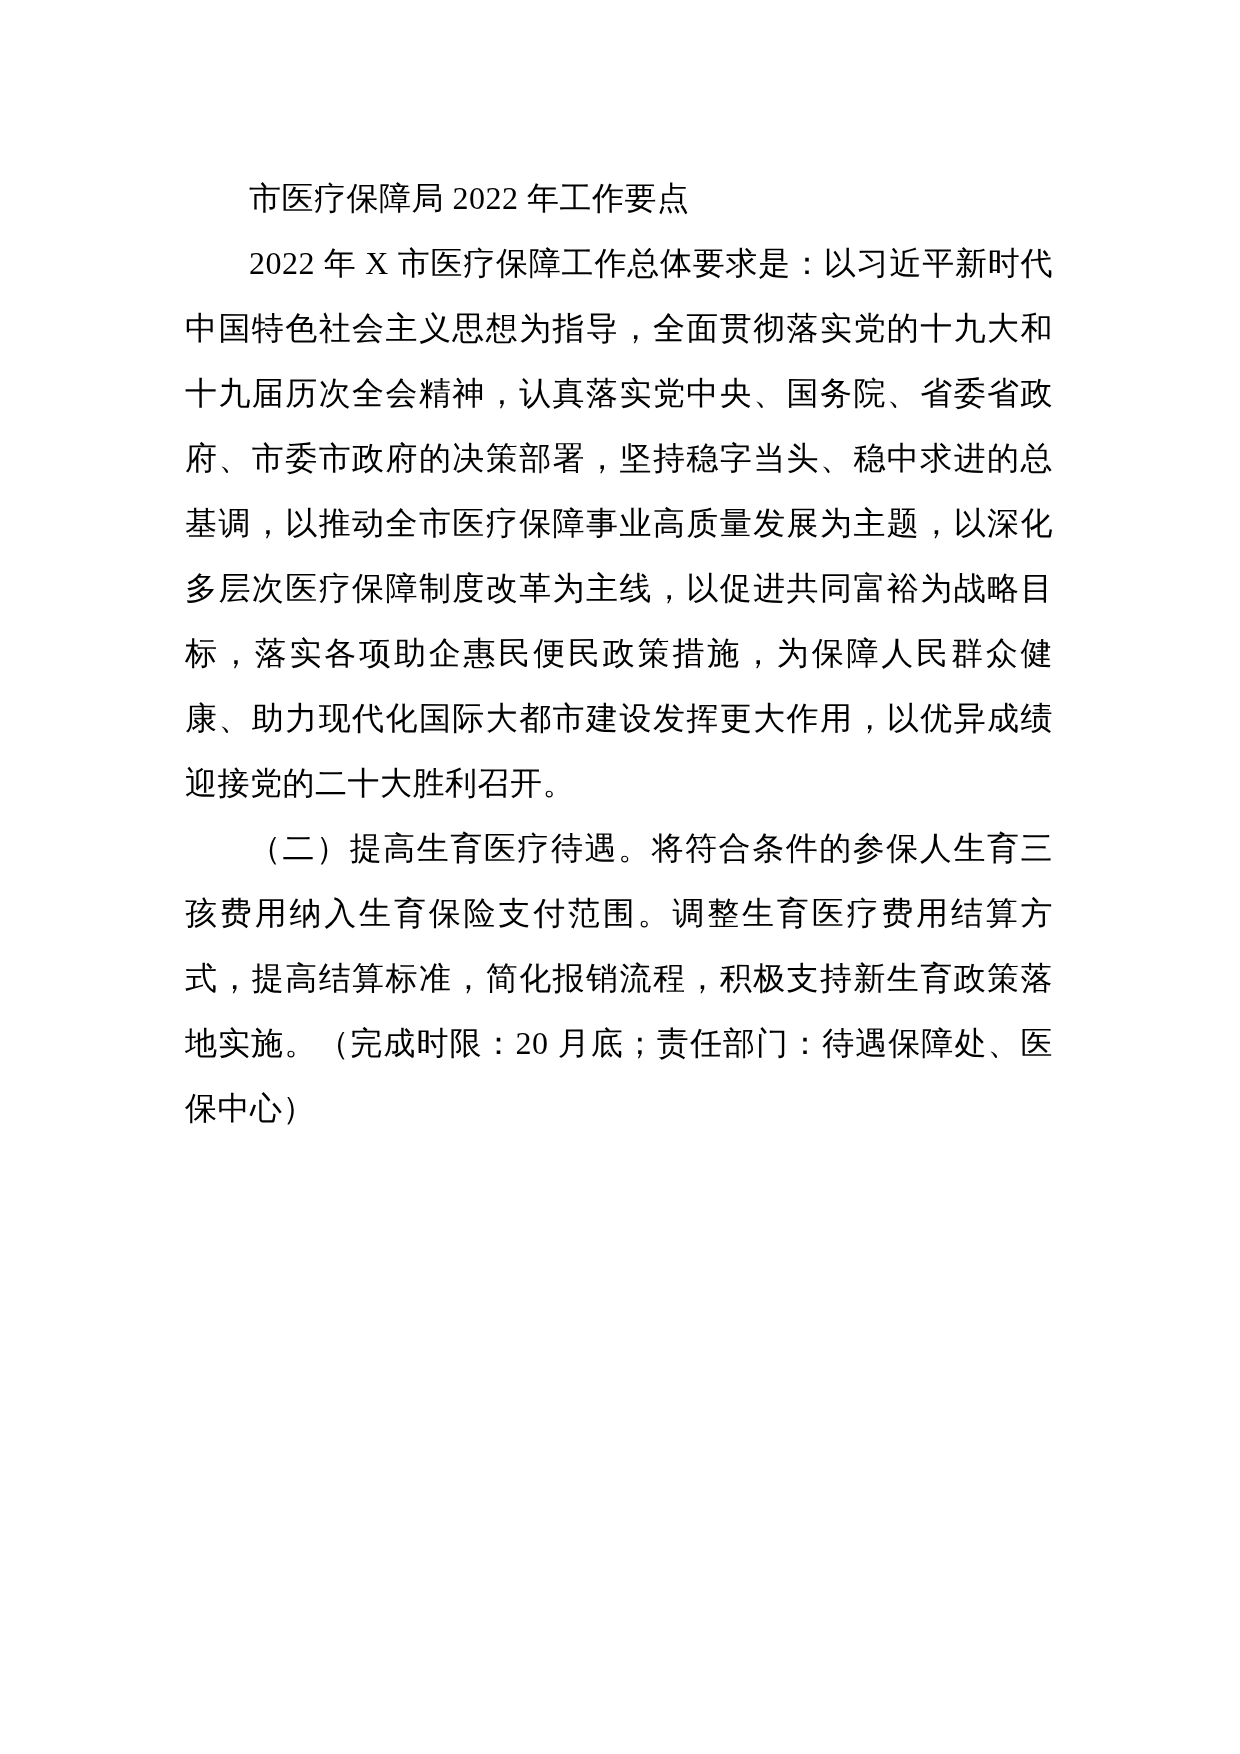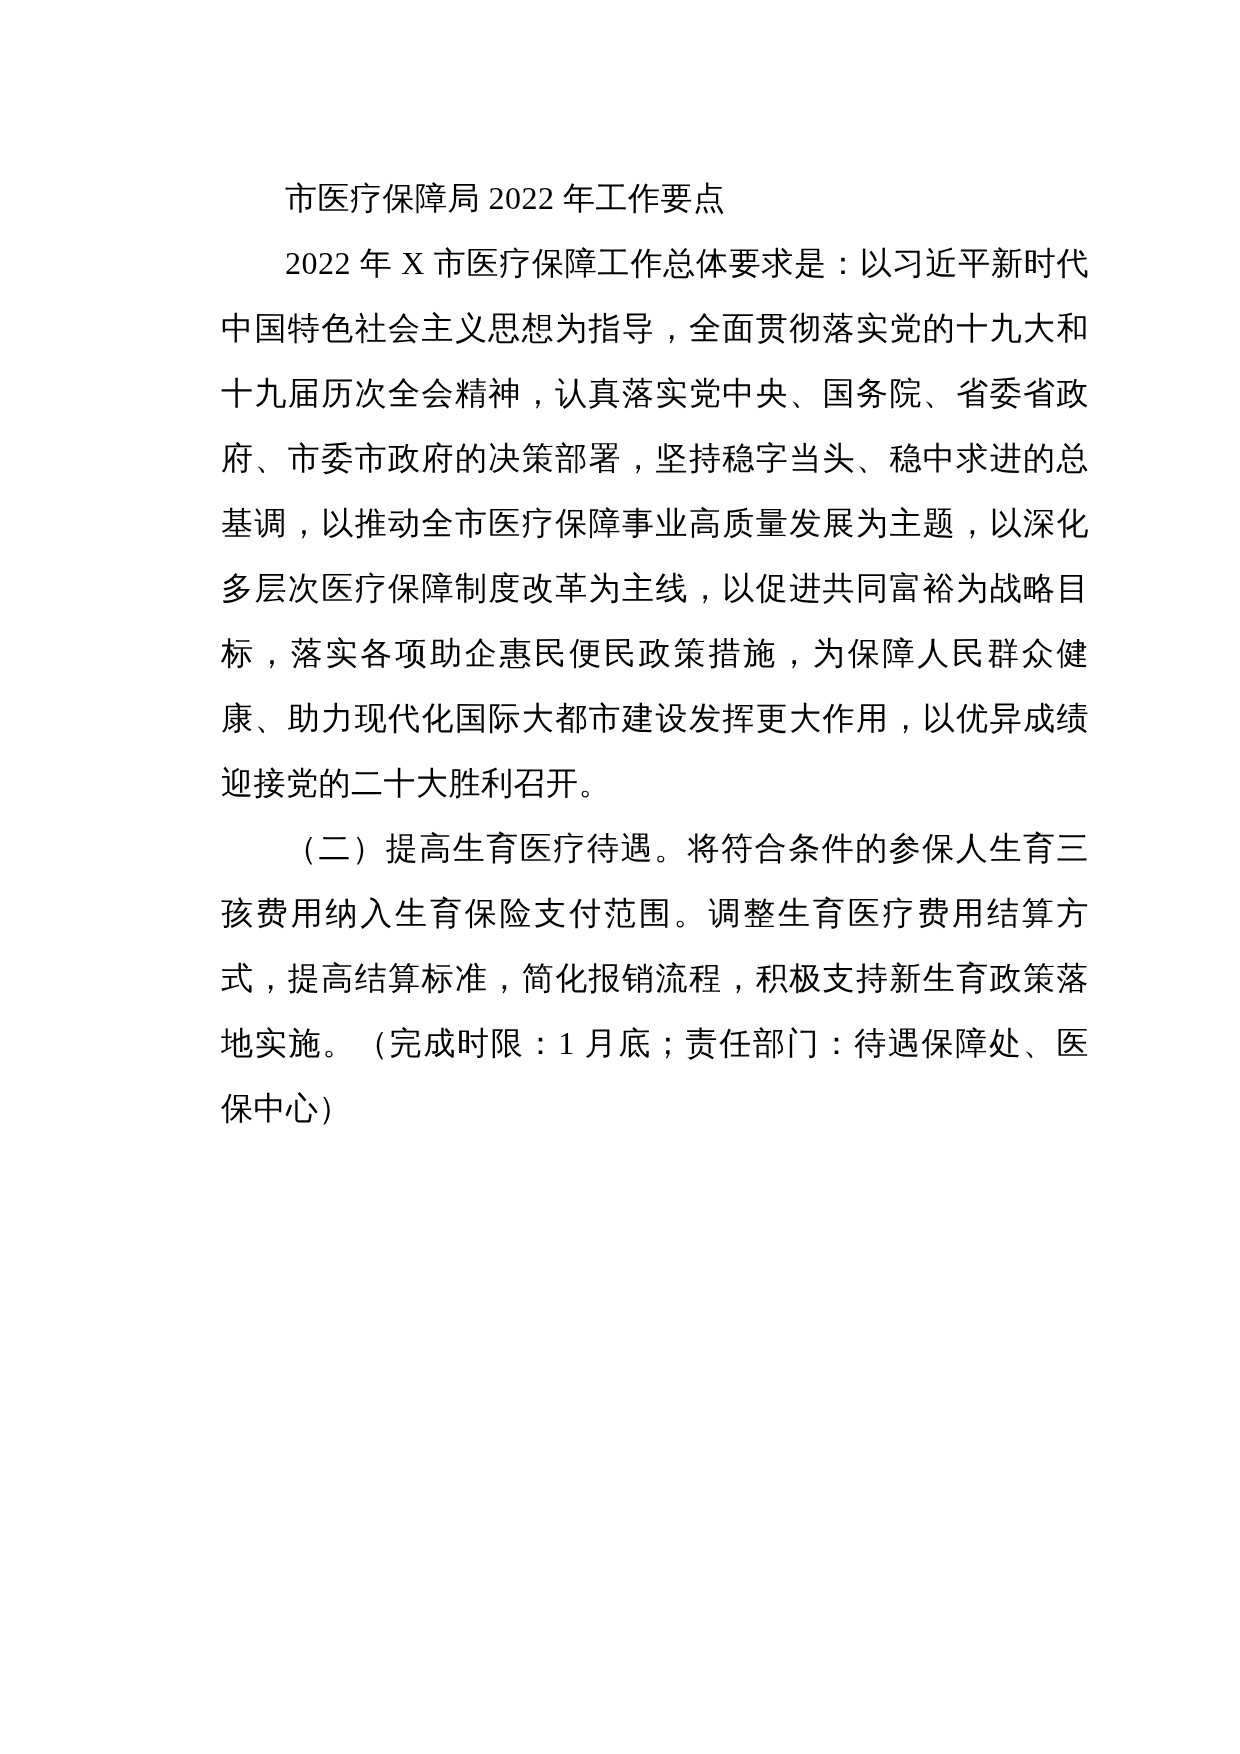--- a/index.html
+++ b/index.html
@@ -13,21 +13,20 @@
     position: relative;
     overflow: hidden;
     color: #000000;
     font-family: "Liberation Serif", "DejaVu Serif", serif;
   }
   .doc-body {
     position: absolute;
     left: 185px;
     top: 166px;
     width: 868px;
-    margin-left: 36px;
   }
   .para {
     margin: 0;
     padding: 0;
     font-size: 32px;
     line-height: 65px;
     text-align: justify;
     text-indent: 64px; 
     letter-spacing: 0.5px;
     word-break: break-all;
@@ -36,15 +35,15 @@
 </head>
 <body>
 
 <div class="doc-body">
   <p class="para">市医疗保障局 2022 年工作要点</p>
 
   <p class="para">2022 年 X 市医疗保障工作总体要求是：以习近平新时代中国特色社会主义思想为指导，全面贯彻落实党的十九大和十九届历次全会精神，认真落实党中央、国务院、省委省政府、市委市政府的决策部署，坚持稳字当头、稳中求进的总基调，以推动全市医疗保障事业高质量发展为主题，以深化多层次医疗保障制度改革为主线，以促进共同富裕为战略目标，落实各项助企惠民便民政策措施，为保障人民群众健康、助力现代化国际大都市建设发挥更大作用，以优异成绩迎接党的二十大胜利召开。</p>
 
 
 
-  <p class="para">（二）提高生育医疗待遇。将符合条件的参保人生育三孩费用纳入生育保险支付范围。调整生育医疗费用结算方式，提高结算标准，简化报销流程，积极支持新生育政策落地实施。（完成时限：1 月底；责任部门：待遇保障处、医保中心）</p>
+  <p class="para">（二）提高生育医疗待遇。将符合条件的参保人生育三孩费用纳入生育保险支付范围。调整生育医疗费用结算方式，提高结算标准，简化报销流程，积极支持新生育政策落地实施。（完成时限：20 月底；责任部门：待遇保障处、医保中心）</p>
 
 </div>
 
 </body></html>

